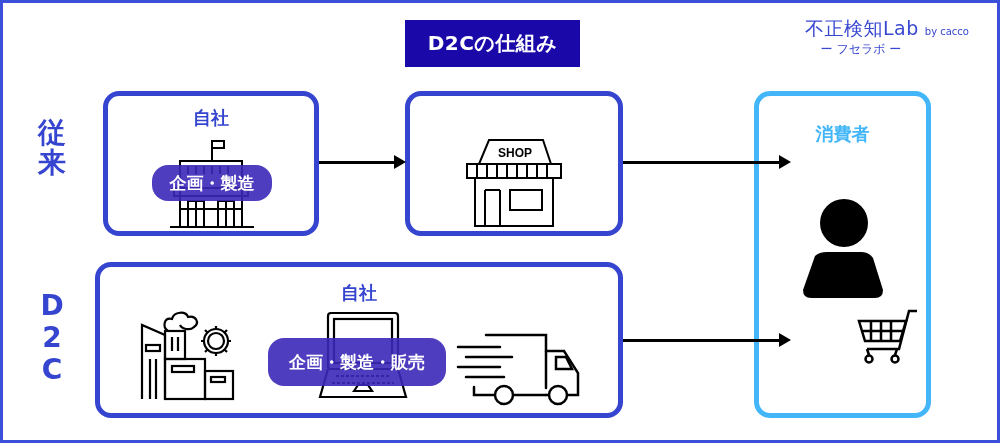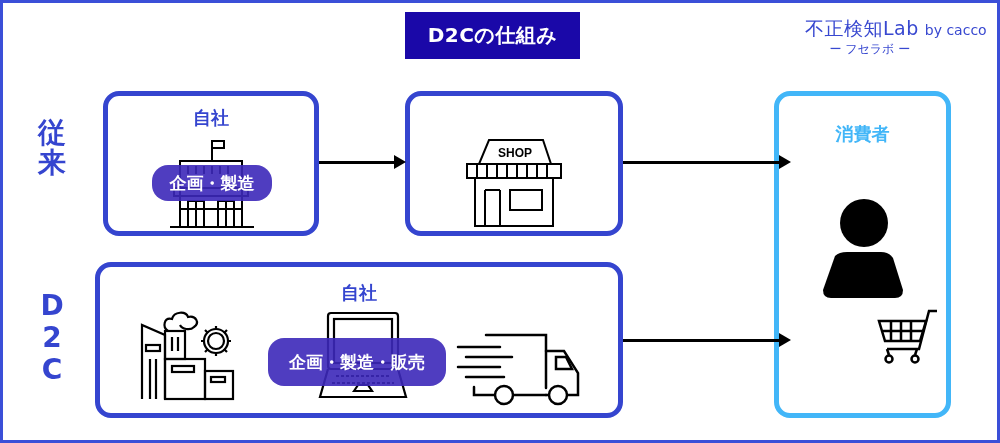--- a/index.html
+++ b/index.html
@@ -6,27 +6,27 @@
   body {
     width: 1000px; height: 443px; overflow: hidden; background: #ffffff;
     font-family: "DejaVu Sans", "Liberation Sans", sans-serif;
     position: relative;
   }
   .frame {
     position: absolute; left: 0; top: 0; width: 1000px; height: 443px;
     box-sizing: border-box; border: 3px solid #3b4fd8;
   }
   .title-box {
-    position: absolute; left: 405px; top: 12px; width: 175px; height: 47px;
+    position: absolute; left: 405px; top: 20px; width: 175px; height: 47px;
     background: #1a08a8; color: #fff; font-weight: bold; font-size: 20px;
     display: flex; align-items: center; justify-content: center; letter-spacing: 0.5px;
   }
   .logo { position: absolute; left: 805px; top: 16px; color: #3848d0; text-align: center; }
   .logo .main { font-size: 19px; letter-spacing: 0.5px; }
-  .logo .main .by { font-size: 14px; margin-left: 6px; letter-spacing: 0; margin-top: 32px; }
+  .logo .main .by { font-size: 10px; margin-left: 6px; letter-spacing: 0; margin-top: 32px; }
   .logo .sub { font-size: 12px; margin-top: -1px; margin-right: 52px; }
   .row-label {
     position: absolute; color: #3545cf; font-weight: bold; font-size: 28px;
     line-height: 30px; text-align: center; width: 40px;
   }
   .box {
     position: absolute; box-sizing: border-box; border: 5px solid #3545cf;
     border-radius: 16px; background: #fff;
   }
   .box-title {
@@ -138,21 +138,21 @@
       <path d="M18 54 V62 H38 M58 62 H90"></path>
       <path d="M90 18 H108 L122 40 V62 H112 M90 62 H92"></path>
       <path d="M100 24 H110 L116 36 H100 Z"></path>
       <circle cx="48" cy="62" r="9"></circle>
       <circle cx="102" cy="62" r="9"></circle>
     </g>
   </svg>
   <div class="pill" style="left:168px; top:71px; width:178px; height:48px;">企画・製造・販売</div>
 </div>
 
-<div class="box consumer" style="left:774px; top:91px; width:177px; height:327px;">
+<div class="box consumer" style="left:754px; top:91px; width:177px; height:327px;">
   <div class="box-title" style="top:26px;">消費者</div>
   <svg class="icon" style="left:44px; top:102px;" width="82" height="104" viewBox="0 0 82 104">
     <circle cx="41" cy="25" r="24" fill="#000"></circle>
     <path d="M12 58 Q16 54 24 54 H58 Q66 54 70 60 L80 92 Q80 100 72 100 H8 Q0 100 0 92 Z" fill="#000"></path>
   </svg>
   <svg class="icon" style="left:98px; top:213px;" width="62" height="56" viewBox="0 0 62 56">
     <g fill="none" stroke="#000" stroke-width="2.5">
       <path d="M60 2 H52 L42 40 H10"></path>
       <path d="M2 12 H49 L43 32 H8 Z"></path>
       <path d="M14 12 V32 M24 12 V32 M34 12 V32 M6 22 H46"></path>

